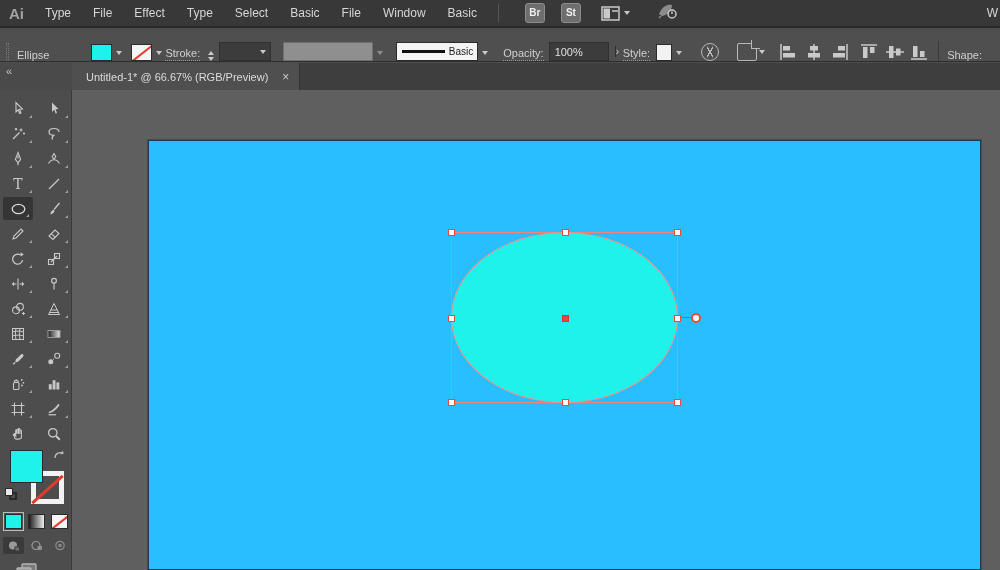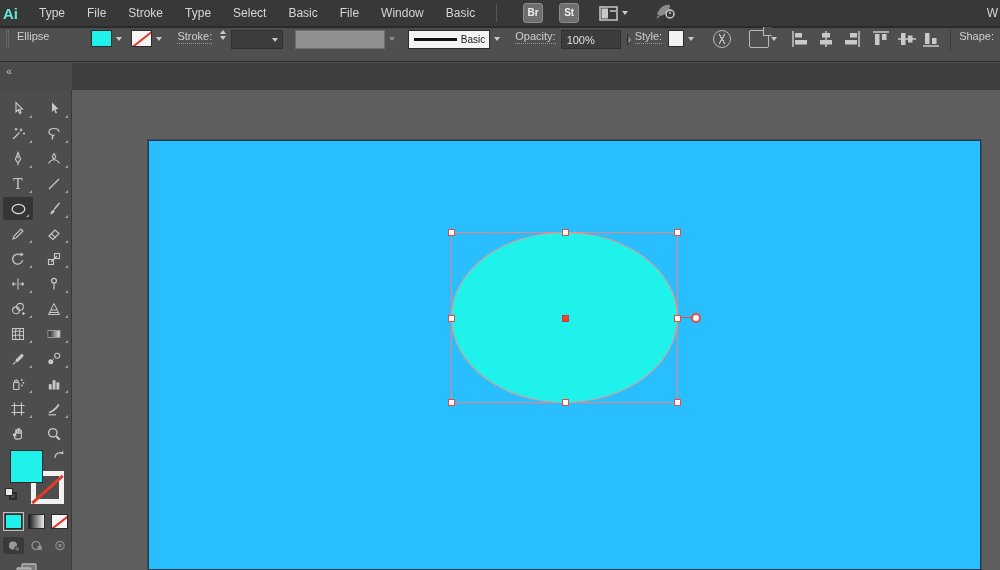--- a/index.html
+++ b/index.html
@@ -2,34 +2,34 @@
 <html><head>
 <meta charset="utf-8">
 <style>
   * { margin:0; padding:0; box-sizing:border-box; }
   html,body { width:1000px; height:570px; overflow:hidden; }
   body { font-family:"Liberation Sans", sans-serif; background:#4d4d4d; position:relative; color:#d4d4d4; }
 
   
   .menubar { position:absolute; left:0; top:0; width:1000px; height:28px; background:#383838;
              border-bottom:2px solid #2a2a2a; display:flex; align-items:center; }
-  .ai-logo { font-size:15px; font-weight:bold; color:#5eead4; padding:0 10px 0 3px; }
+  .ai-logo { font-size:15px; font-weight:bold; color:#a3a3a3; padding:0 10px 0 9px; }
   .menu-item { font-size:12px; color:#d6d6d6; padding:0 11px; height:26px; line-height:26px; cursor:default; }
   .mb-sep { width:1px; height:18px; background:#555; margin:0 10px; }
   .sq-btn { width:20px; height:20px; margin-left:16px; background:#6e6e6e; border:1px solid #8d8d8d;
             border-radius:3px; color:#efefef; font-size:10px; font-weight:bold; text-align:center; line-height:18px; }
   .ws-icon { margin-left:20px; display:flex; align-items:center; gap:4px; }
   .gpu-icon { margin-left:26px; }
   .chev { width:0; height:0; border-left:3.5px solid transparent; border-right:3.5px solid transparent;
           border-top:4px solid #c9c9c9; display:inline-block; }
   .ws-trunc { margin-left:auto; margin-right:2px; font-size:12px; color:#d6d6d6; }
 
   
   .optionsbar { position:absolute; left:0; top:30px; width:1000px; height:32px; background:#4f4f4f;
-                border-bottom:1px solid #2e2e2e; display:flex; align-items:flex-start; font-size:11px; color:#cfcfcf; }
+                border-bottom:1px solid #2e2e2e; display:flex; align-items:flex-end; font-size:11px; color:#cfcfcf; }
   .grip { width:3px; height:18px; margin-left:6px; border-left:1px dotted #767676; border-right:1px dotted #767676; }
   .opt-label { white-space:nowrap; }
   .dotted-u { border-bottom:1px dotted #9a9a9a; padding-bottom:1px; }
   .swatch { width:21px; height:17px; border:1px solid #2c2c2c; position:relative; }
   .swatch.fill { background:#1ef2ea; }
   .swatch.none { background:#f5f5f5; overflow:hidden; }
   .swatch.none::after, .slash::after { content:""; position:absolute; left:-4px; right:-4px; top:50%;
         border-top:2px solid #e23b2e; transform:rotate(-38deg); }
   .dd-chev { width:13px; height:17px; display:flex; align-items:center; justify-content:center; }
   .stepper { display:flex; flex-direction:column; gap:2px; align-items:center; width:12px; }
@@ -116,21 +116,21 @@
   .widget-circle { position:absolute; left:239px; top:80px; width:10px; height:10px; border-radius:50%;
                    background:#fff; border:2px solid #e84c3f; }
 </style>
 </head>
 <body>
 
 <div class="menubar">
   <span class="ai-logo">Ai</span>
   <span class="menu-item">Type</span>
   <span class="menu-item">File</span>
-  <span class="menu-item">Stroke</span>
+  <span class="menu-item">Effect</span>
   <span class="menu-item">Type</span>
   <span class="menu-item">Select</span>
   <span class="menu-item">Basic</span>
   <span class="menu-item">File</span>
   <span class="menu-item">Window</span>
   <span class="menu-item">Basic</span>
   <span class="mb-sep"></span>
   <span class="sq-btn">Br</span>
   <span class="sq-btn">St</span>
   <span class="ws-icon">
@@ -156,21 +156,21 @@
   <span class="grip"></span>
   <span class="opt-label" style="margin-left:8px;">Ellipse</span>
   <span class="swatch fill" style="margin-left:42px;"></span>
   <span class="dd-chev">
       <span class="chev"></span>
     </span>
   <span class="swatch none" style="margin-left:6px;"></span>
   <span class="dd-chev">
       <span class="chev"></span>
     </span>
-  <span class="opt-label dotted-u" style="margin-left:12px;">Stroke:</span>
+  <span class="opt-label dotted-u" style="">Stroke:</span>
   <span class="stepper" style="margin-left:5px;">
       <i class="up"></i>
       <i class="dn"></i>
     </span>
   <span class="dd-dark" style="margin-left:2px;">
       <span class="chev" style="margin-right:4px;"></span>
     </span>
   <span class="dd-light" style="margin-left:12px;"></span>
   <span class="dd-chev">
       <span class="chev" style="opacity:.5;"></span>
@@ -228,20 +228,24 @@
         <rect x="3" y="3" width="4.5" height="11" fill="#c9c9c9"></rect>
         <rect x="10" y="8" width="4.5" height="6" fill="#c9c9c9"></rect>
       </svg>
   </span>
   <span class="opt-sep"></span>
   <span class="opt-label">Shape:</span>
 </div>
 
 <div class="tabrow">
   <div class="tab-left"><span>«</span></div>
+  <div class="doc-tab">
+    <span>Untitled-1* @ 66.67% (RGB/Preview)</span>
+    <span class="close">×</span>
+  </div>
   <div class="tab-fill"></div>
 </div>
 
 <div class="toolpanel">
   <div class="tools">
     <div class="tool">
         <svg width="16" height="16" viewBox="0 0 16 16">
           <path d="M6 1.5 L6 11 L8.2 8.8 L9.6 12.5 L11 12 L9.6 8.3 L12.5 8 Z" fill="none" stroke="#c8c8c8" stroke-width="1.1"></path>
         </svg>
       </div>

